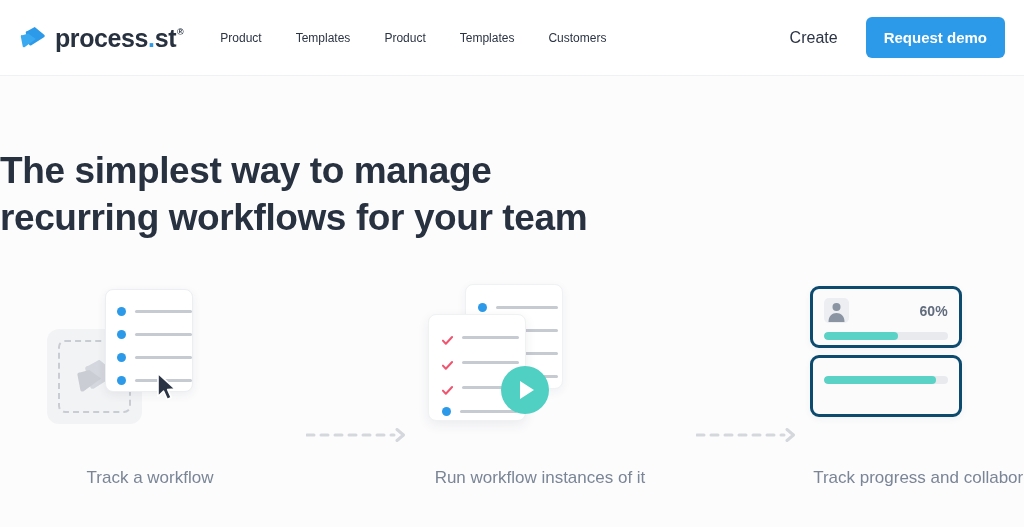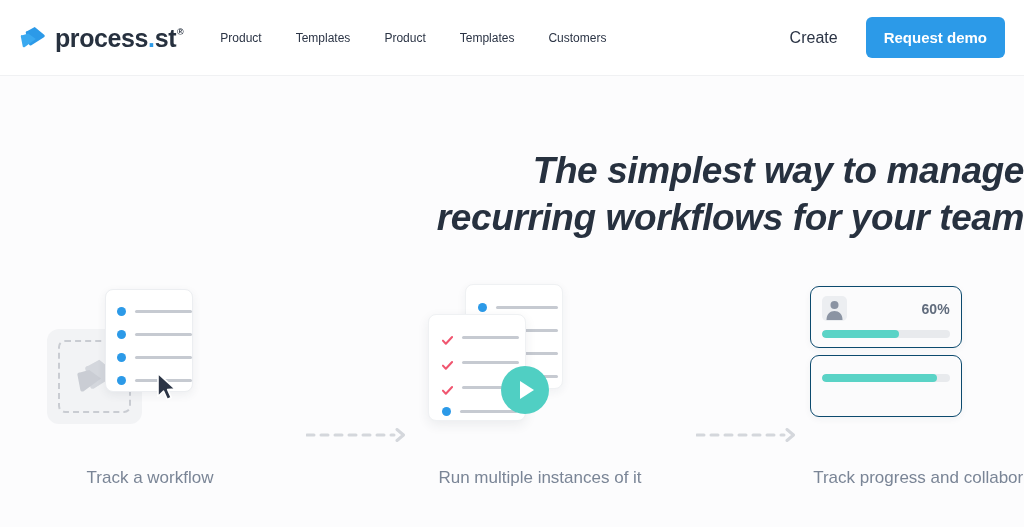--- a/index.html
+++ b/index.html
@@ -107,29 +107,28 @@
 
   
   .hero {
     position: relative;
     height: 451px;
     background: #fcfcfd;
     overflow: hidden;
   }
 
   .hero-headline {
-    text-align: right;
+    text-align: left;
     font-size: 37px;
     font-weight: 700;
     line-height: 1.27;
     letter-spacing: -0.4px;
     color: #27313f;
     padding-top: 72px;
     white-space: pre-line;
-    font-style: italic;
   }
 
   
   .steps {
     position: absolute;
     top: 200px;
     left: 0;
     right: 0;
     height: 230px;
     display: flex;
@@ -291,21 +290,21 @@
     margin-left: 4px;
   }
 
   
   .progress-card {
     position: absolute;
     left: 16px;
     width: 152px;
     height: 62px;
     background: #fbfbfc;
-    border: 1px solid #0c4a6e;
+    border: 3px solid #0c4a6e;
     border-radius: 9px;
     box-shadow: 0 2px 7px rgba(40,52,70,0.05);
     padding: 9px 11px 0 11px;
   }
   .progress-card.one { top: 10px; }
   .progress-card.two { top: 79px; }
 
   .pc-top {
     display: flex;
     align-items: center;
@@ -487,21 +486,21 @@
             <span class="bullet-dot"></span>
             <span class="list-line" style="width:57px"></span>
           </div>
         </div>
 
         <div class="play-circle">
           <span class="play-tri"></span>
         </div>
 
       </div>
-      <div class="step-caption">Run multiple instances of it</div>
+      <div class="step-caption">Run workflow instances of it</div>
     </div>
 
     <div class="connector">
       <span>
         <svg width="105" height="14" viewBox="0 0 105 14" aria-hidden="true">
           <line x1="1" y1="7" x2="88" y2="7" stroke="#d4d7dc" stroke-width="3" stroke-linecap="round" stroke-dasharray="7 7"></line>
           <polyline points="91,1.5 97.5,7 91,12.5" fill="none" stroke="#d4d7dc" stroke-width="3" stroke-linecap="round" stroke-linejoin="round"></polyline>
         </svg>
       </span>
     </div>

